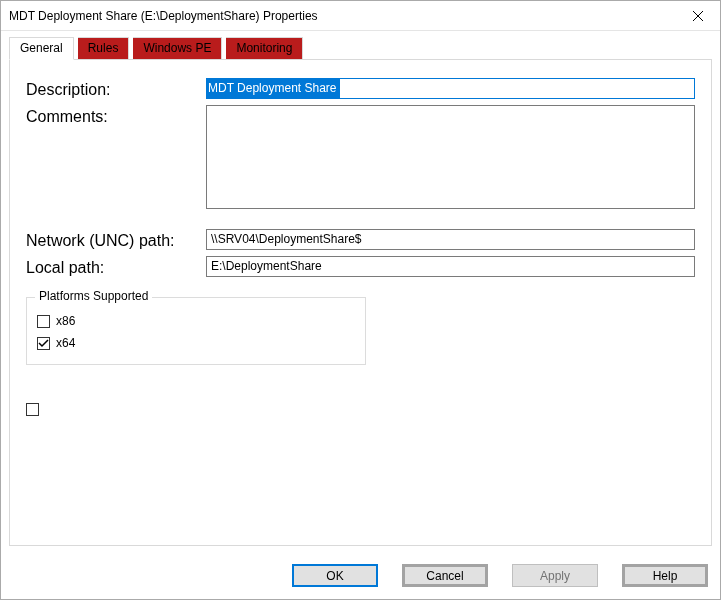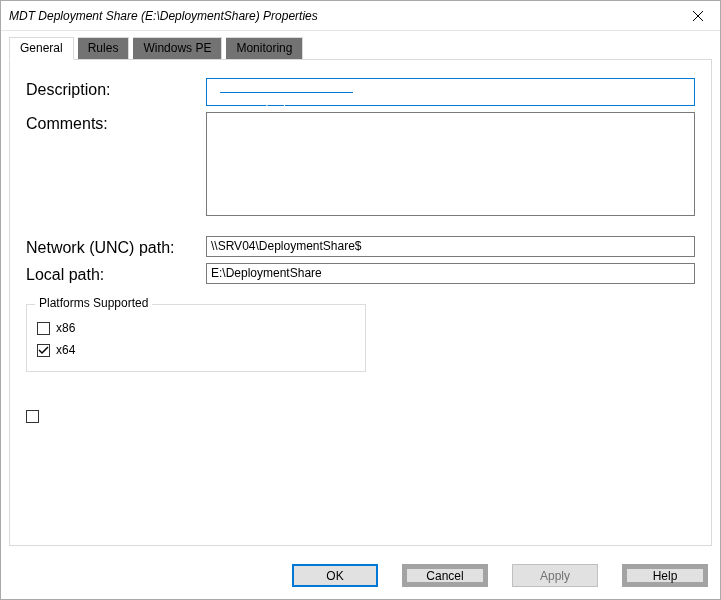--- a/index.html
+++ b/index.html
@@ -15,21 +15,20 @@
     border: 1px solid #aaa;
     background: #fff;
     display: flex; flex-direction: column;
     position: relative;
   }
   .titlebar {
     height: 30px;
     display: flex; align-items: center;
     border-bottom: 1px solid #e5e5e5;
     padding-left: 8px;
-    font-style: italic;
   }
   .titlebar-title { flex: 1; font-size: 12px; }
   .close-btn {
     width: 45px; height: 29px;
     display: flex; align-items: center; justify-content: center;
     cursor: default;
   }
   .close-btn svg { width: 10px; height: 10px; }
   .content {
     flex: 1;
@@ -53,21 +52,21 @@
     cursor: default;
   }
   .tab + .tab { border-left: none; }
   .tab.active {
     background: #fff;
     border-bottom: 1px solid #fff;
     position: relative;
     top: 0;
   }
   .tab.inactive {
-    background: #737373;
+    background: #b91c1c;
     border-bottom: 1px solid #d9d9d9;
   }
   .tabpanel {
     border: 1px solid #d9d9d9;
     flex: 1;
     padding: 18px 16px 16px 16px;
     position: relative;
     z-index: 1;
   }
   .form-row {
@@ -79,21 +78,21 @@
     width: 180px;
     padding-top: 3px;
     font-size: 16px;
   }
   .desc-wrap {
     flex: 1;
     border: 1px solid #0078d7;
     height: 21px;
     display: flex;
     align-items: stretch;
-    padding: 13px;
+    padding: 0;
   }
   .desc-inner {
     background: #0078d7;
     color: #fff;
     padding: 1px 3px 0 1px;
     line-height: 16px;
     font-size: 12px;
   }
   .desc-inner-rest {
     flex: 1;
@@ -151,21 +150,21 @@
     gap: 6px;
   }
   .button-row {
     display: flex;
     justify-content: flex-end;
     gap: 24px;
     padding: 10px 12px 12px 12px;
   }
   .btn {
     width: 86px; height: 23px;
-    border: 5px solid #a3a3a3;
+    border: 3px solid #a3a3a3;
     background: #e1e1e1;
     font-family: inherit;
     font-size: 12px;
     cursor: default;
     padding: 0;
   }
   .btn.default {
     border: 1px solid #0078d7;
     outline: 1px solid #0078d7;
     outline-offset: -2px;

